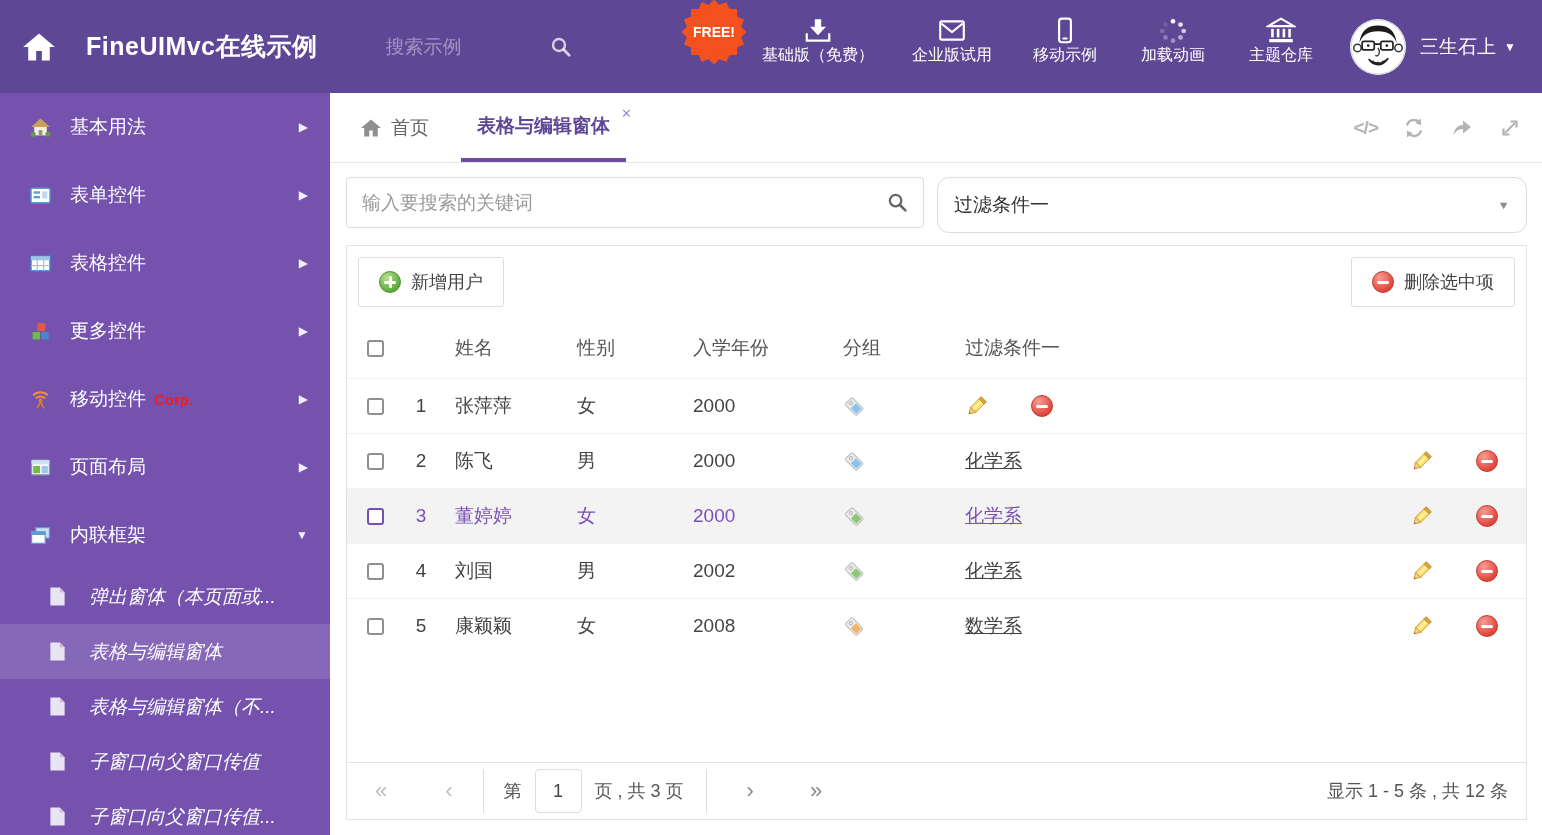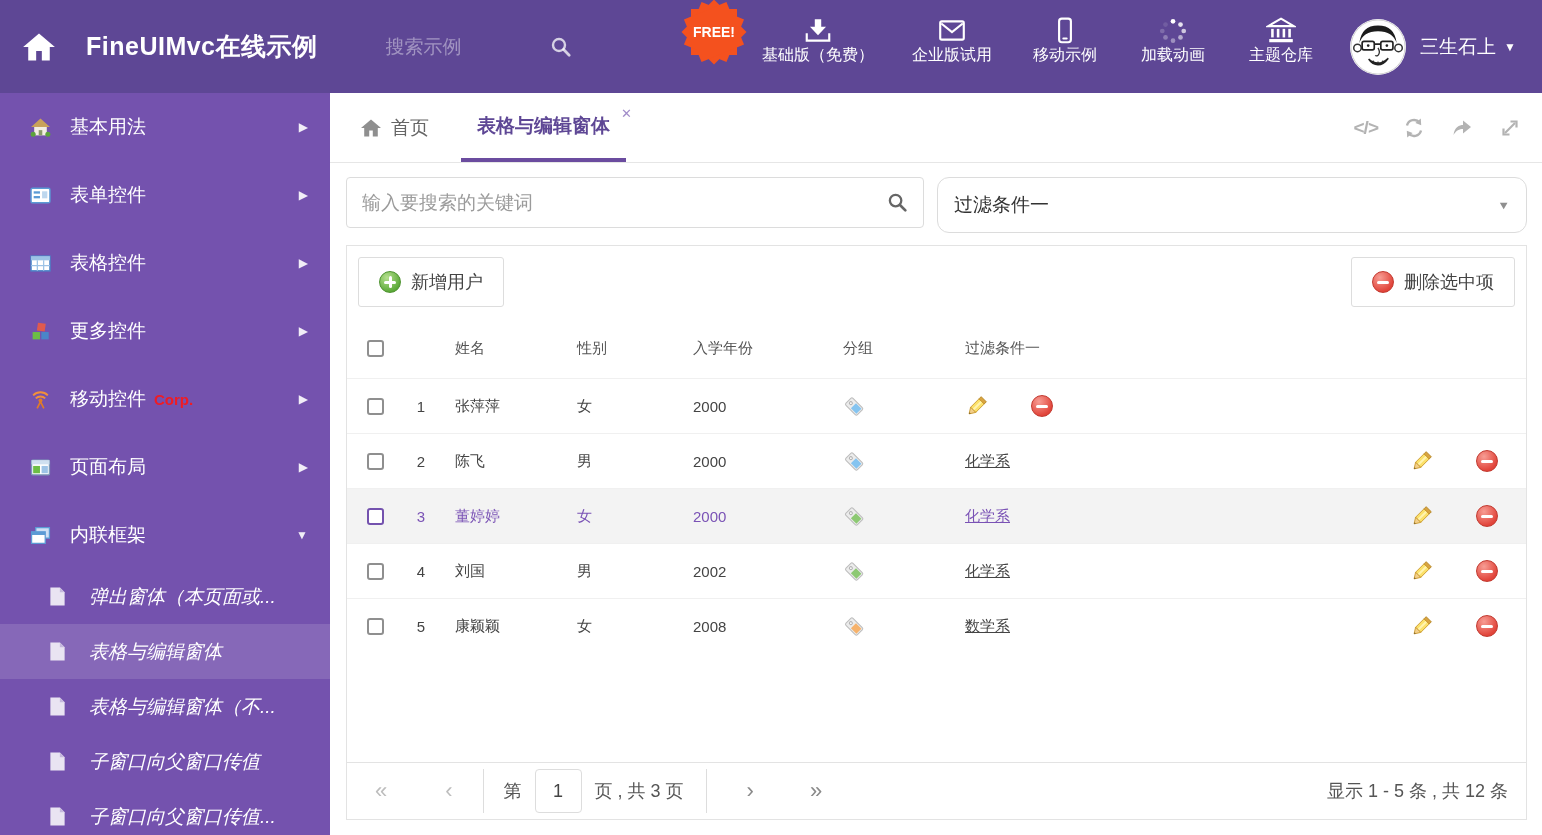--- a/index.html
+++ b/index.html
@@ -94,21 +94,21 @@
   .ic-minus::after { content:''; position:absolute; left:4px; right:4px; top:8.5px;
     height:3.5px; background:#fff; border-radius:2px; }
   .ic-plus { background:radial-gradient(circle at 35% 28%, #b5e08e, #5aa837 75%);
     border:1px solid #4e9330; }
   .ic-plus::before { content:''; position:absolute; left:4px; right:4px; top:8.5px;
     height:3.5px; background:#fff; border-radius:2px; }
   .ic-plus::after { content:''; position:absolute; top:4px; bottom:4px; left:8.5px;
     width:3.5px; background:#fff; border-radius:2px; }
 
   
-  .thead,.trow { display:flex; align-items:center; font-size:15px; }
+  .thead,.trow { display:flex; align-items:center; font-size:19px; }
   .thead { height:60px; color:#555; }
   .trow { height:55px; border-top:1px solid #f0f0f0; color:#444; }
   .trow.selected { background:#f3f3f3; color:#7A52B5; }
   .c { display:flex; align-items:center; }
   .c-check { width:56px; justify-content:center; }
   .c-num  { width:36px; justify-content:center; }
   .c-name { width:122px; padding-left:16px; }
   .c-gender { width:116px; padding-left:16px; }
   .c-year { width:152px; padding-left:16px; }
   .c-group { width:120px; padding-left:14px; }

